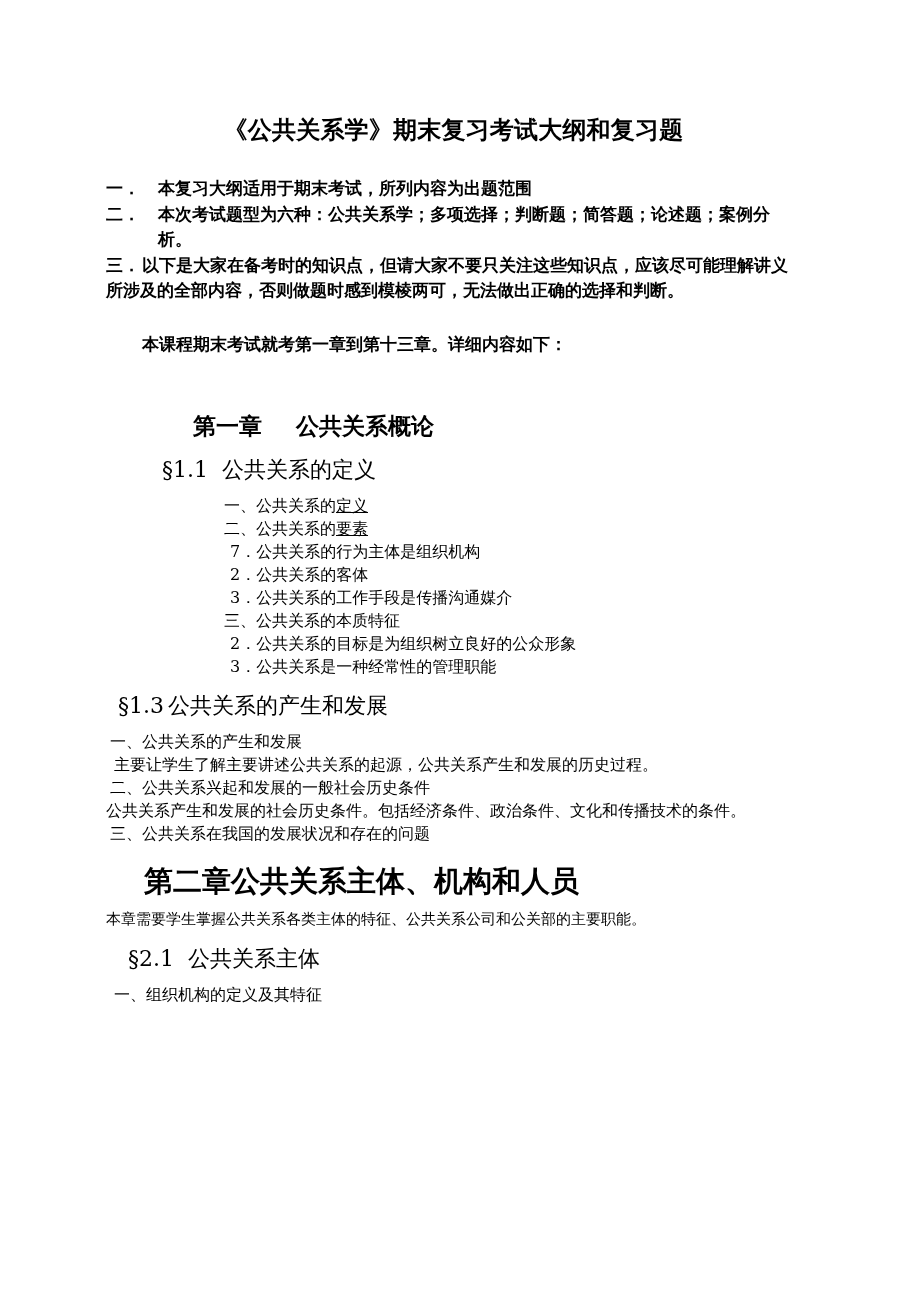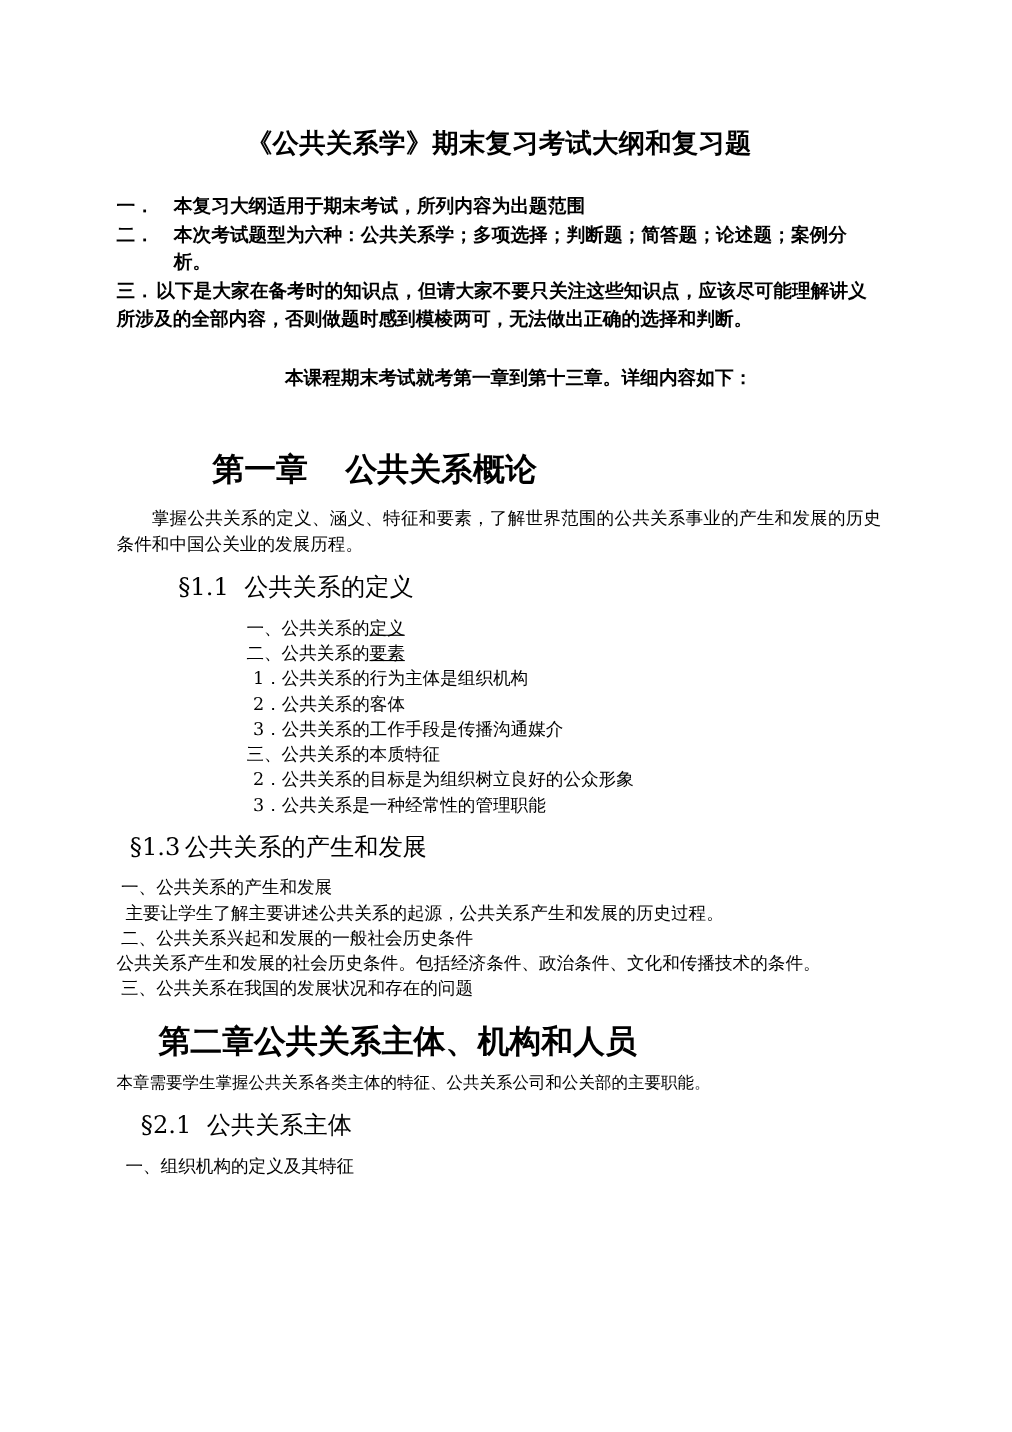--- a/index.html
+++ b/index.html
@@ -67,28 +67,27 @@
   }
 
   
   .note-line {
     font-family: "DejaVu Sans", "Liberation Sans", sans-serif;
     font-weight: bold;
     font-size: 17px;
     line-height: 25px;
     padding-top: 28px;
     padding-left: 36px;
-    text-align: center;
   }
 
   
   .chapter-heading-1 {
-    font-family: Liberation Sans, sans-serif;
-    font-weight: bold;
-    font-size: 29px;
+    font-family: Liberation Serif, serif;
+    font-weight: bold;
+    font-size: 23px;
     line-height: 30px;
     padding-top: 55px;
     padding-left: 87px;
     margin: 0;
   }
   .chapter-heading-1 .gap {
     display: inline-block;
     width: 34px;
   }
 
@@ -179,28 +178,27 @@
     <div class="intro-item-flow">
       <span class="inline-marker">三．</span><span>以下是大家在备考时的知识点，但请大家不要只关注这些知识点，应该尽可能理解讲义所涉及的全部内容，否则做题时感到模棱两可，无法做出正确的选择和判断。</span>
     </div>
 
   </div>
 
   <div class="note-line">本课程期末考试就考第一章到第十三章。详细内容如下：</div>
 
   <div class="chapter-heading-1"><span>第一章</span><span class="gap"></span><span>公共关系概论</span></div>
 
-  <p class="body-para indent2">掌握公共关系的定义、涵义、特征和要素，了解世界范围的公共关系事业的产生和发展的历史条件和中国公关业的发展历程。</p>
 
   <div class="section-heading lvl-a"><span>§1.1</span><span class="sp-wide"></span><span>公共关系的定义</span></div>
 
   <div class="outline lead-gap">
     <div class="outline-item ind-95"><span>一、公共关系的</span><u class="part-underline">定义</u></div>
     <div class="outline-item ind-95"><span>二、公共关系的</span><u class="part-underline">要素</u></div>
-    <div class="outline-item ind-100">1．公共关系的行为主体是组织机构</div>
+    <div class="outline-item ind-100">7．公共关系的行为主体是组织机构</div>
     <div class="outline-item ind-100">2．公共关系的客体</div>
     <div class="outline-item ind-100">3．公共关系的工作手段是传播沟通媒介</div>
     <div class="outline-item ind-95">三、公共关系的本质特征</div>
     <div class="outline-item ind-100">2．公共关系的目标是为组织树立良好的公众形象</div>
     <div class="outline-item ind-100">3．公共关系是一种经常性的管理职能</div>
   </div>
 
   <div class="section-heading lvl-b"><span>§1.3</span><span class="sp-narrow"></span><span>公共关系的产生和发展</span></div>
 
   <div class="outline lead-gap">

